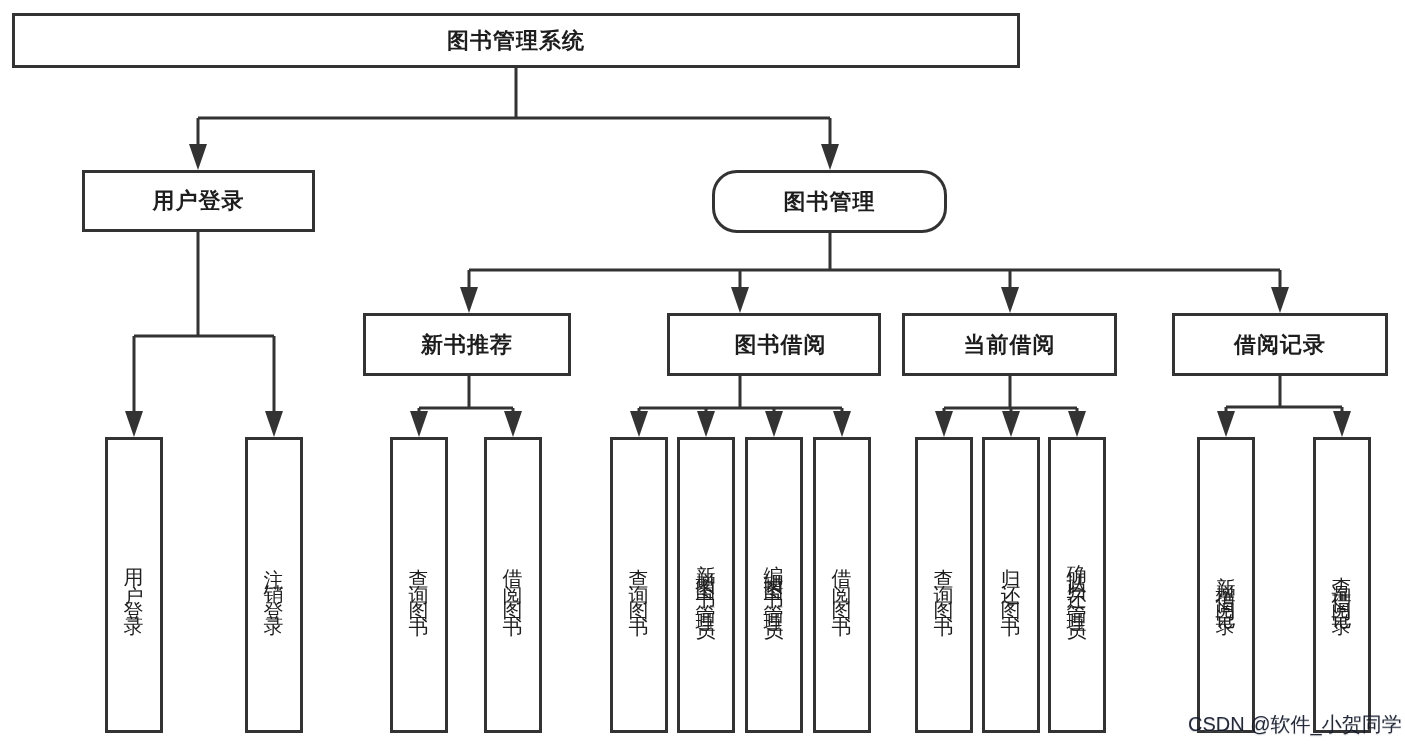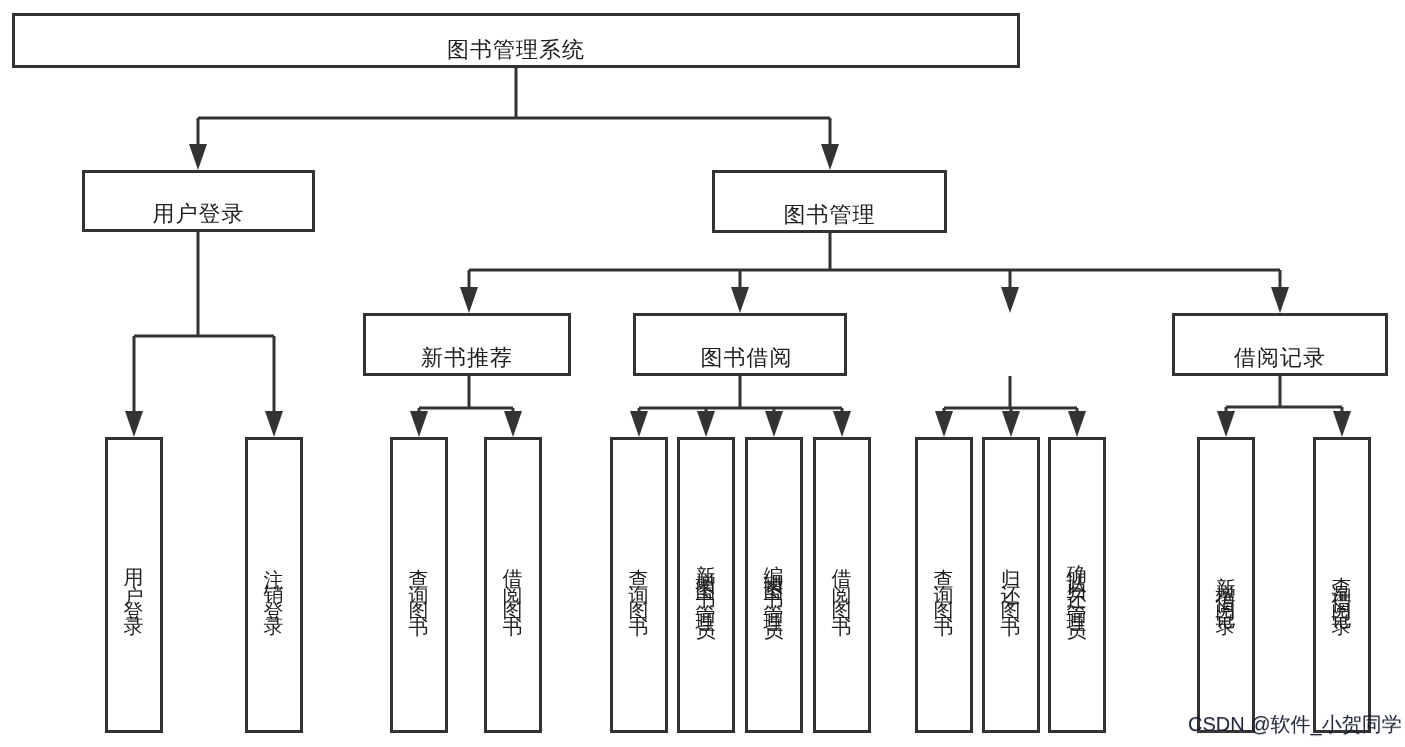--- a/index.html
+++ b/index.html
@@ -5,22 +5,23 @@
   html,body{margin:0;padding:0;background:#ffffff;}
   body{
     width:1405px;height:747px;position:relative;overflow:hidden;
     font-family:"Liberation Sans","DejaVu Sans",sans-serif;
     color:#1d1d1d;
   }
   .stage{position:absolute;inset:0;width:1405px;height:747px;}
   svg.connectors{position:absolute;left:0;top:0;z-index:1;}
   .node{
     position:absolute;box-sizing:border-box;background:#ffffff;
-    border:3px solid #333333;display:flex;align-items:flex-end;justify-content:center;
+    border:3px solid #333333;display:flex;align-items:center;justify-content:center;
     z-index:2;
+    font-weight:bold;
   }
   .node .hlabel{
     font-size:22px;letter-spacing:1px;white-space:nowrap;color:#1d1d1d;
   }
   .leaf{
     position:absolute;box-sizing:border-box;background:#ffffff;
     border:3px solid #333333;display:flex;align-items:center;justify-content:center;
     width:58px;top:437px;height:296px;z-index:2;
   }
   .vt{
@@ -73,29 +74,32 @@
     </g>
   </svg>
 
   <div class="node" style="left:12px;top:13px;width:1008px;height:55px;">
     <span class="hlabel">图书管理系统</span>
   </div>
 
   <div class="node" style="left:82px;top:170px;width:233px;height:62px;">
     <span class="hlabel">用户登录</span>
   </div>
-  <div class="node" style="left:712px;top:170px;width:235px;height:63px;">
+  <div class="node" style="left:712px;top:170px;width:235px;height:63px;border-radius:25px;">
     <span class="hlabel">图书管理</span>
   </div>
 
   <div class="node" style="left:363px;top:313px;width:208px;height:63px;">
     <span class="hlabel">新书推荐</span>
   </div>
-  <div class="node" style="left:633px;top:313px;width:214px;height:63px;padding-left:13px;">
+  <div class="node" style="left:667px;top:313px;width:214px;height:63px;padding-left:13px;">
     <span class="hlabel">图书借阅</span>
+  </div>
+  <div class="node" style="left:902px;top:313px;width:215px;height:63px;">
+    <span class="hlabel">当前借阅</span>
   </div>
   <div class="node" style="left:1172px;top:313px;width:216px;height:63px;">
     <span class="hlabel">借阅记录</span>
   </div>
 
   <div class="leaf" style="left:105px;">
     <span class="vt loose">用户登录</span>
   </div>
   <div class="leaf" style="left:245px;">
     <span class="vt loose">注销登录</span>

